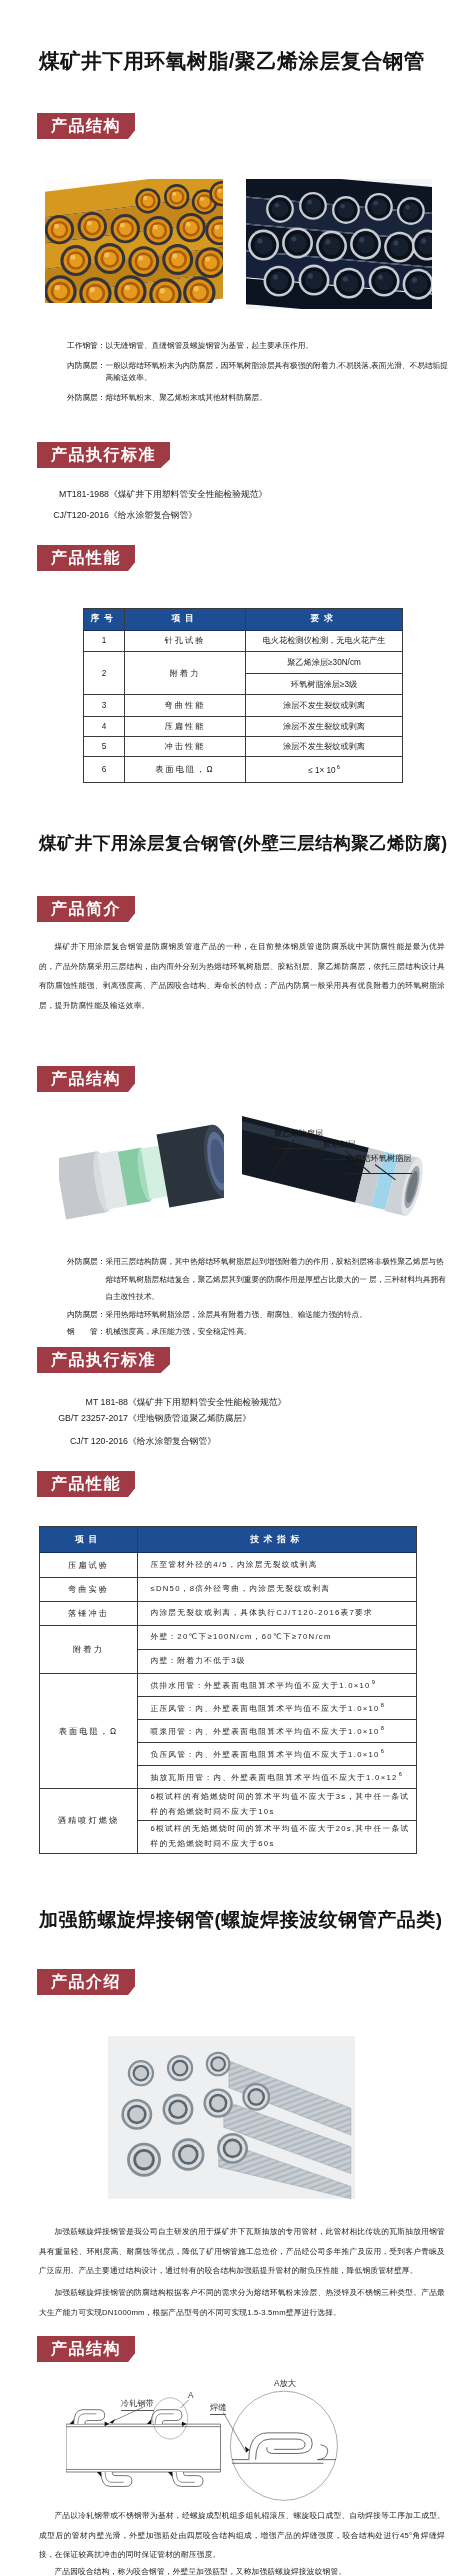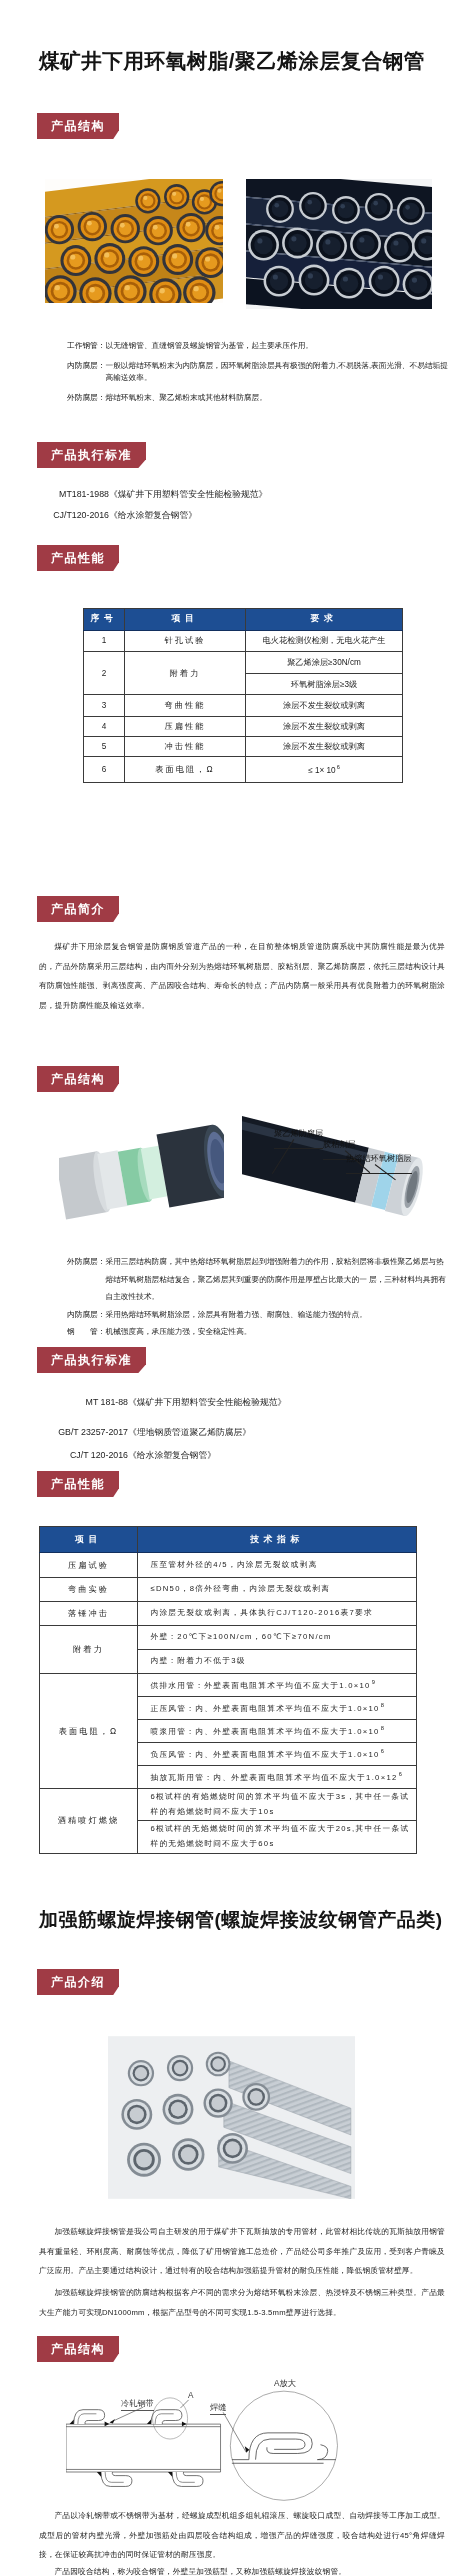--- a/index.html
+++ b/index.html
@@ -1,20 +1,20 @@
 <!DOCTYPE html>
 <html style="font-size:8.2px"><head>
 <meta charset="utf-8">
 <style>
   html,body{margin:0;padding:0;background:#ffffff;}
   #page{position:relative;width:464px;height:3091px;background:#ffffff;overflow:hidden;
         font-family:"Liberation Sans","DejaVu Sans",sans-serif;color:#2b2b2b;}
   .abs{position:absolute;}
   .sec-title{font-weight:bold;color:#151515;letter-spacing:0.5px;white-space:nowrap;}
-  .badge{background:#a03b45;color:#ffffff;font-weight:bold;font-size:12px;letter-spacing:1.5px;
+  .badge{background:#a03b45;color:#ffffff;font-weight:bold;font-size:16px;letter-spacing:1.5px;
          line-height:26px;height:26px;padding:0 14px;display:inline-block;
          clip-path:polygon(0 0,100% 0,100% 66%,93% 100%,0 100%);}
   .note-row{display:flex;font-size:7.7px;line-height:12.4px;margin-bottom:7.2px;color:#222;}
   .note-row .lbl{font-weight:normal;white-space:nowrap;color:#111;margin-left:28px;}
   .note-row .txt{flex:1;}
   .para{font-size:7.7px;line-height:19.6px;text-align:justify;color:#222;text-indent:2em;letter-spacing:0.2px;}
   .std-row{display:flex;font-size:8.8px;color:#222;margin-bottom:8.8px;align-items:baseline;}
   .std-row .code{width:88px;white-space:nowrap;text-align:right;}
   .std-row.narrow .code{width:70px;}
   .std-row .name{white-space:nowrap;}
@@ -210,20 +210,21 @@
     <tr style="height:26px;">
       <td>6</td>
       <td class="item">表面电阻，Ω</td>
       <td>
         <span>≤ 1× 10</span><sup class="pw">6</sup>
       </td>
     </tr>
   </tbody>
     </table>
 
+  <div class="abs sec-title" style="left:39px;top:831px;font-size:17.5px;">煤矿井下用涂层复合钢管(外壁三层结构聚乙烯防腐)</div>
 
   <div class="abs" style="left:37px;top:896px;">
     <span class="badge">产品简介</span>
   </div>
 
   <div class="abs para" style="left:39px;top:937px;width:406px;">煤矿井下用涂层复合钢管是防腐钢质管道产品的一种，在目前整体钢质管道防腐系统中其防腐性能是最为优异的，产品外防腐采用三层结构，由内而外分别为热熔结环氧树脂层、胶粘剂层、聚乙烯防腐层，依托三层结构设计具有防腐蚀性能强、剥离强度高、产品因咬合结构、寿命长的特点；产品内防腐一般采用具有优良附着力的环氧树脂涂层，提升防腐性能及输送效率。</div>
 
   <div class="abs" style="left:37px;top:1066px;">
     <span class="badge">产品结构</span>
   </div>
@@ -279,21 +280,21 @@
       <span class="lbl">钢　　管：</span>
       <span class="txt">机械强度高，承压能力强，安全稳定性高。</span>
     </div>
   </div>
 
   <div class="abs" style="left:37px;top:1347px;">
     <span class="badge">产品执行标准</span>
   </div>
 
   <div class="abs" style="left:40px;top:1397px;">
-    <div class="std-row" style="margin-bottom:18px;">
+    <div class="std-row" style="margin-bottom:4px;">
       <span class="code">MT 181-88</span>
       <span class="name">《煤矿井下用塑料管安全性能检验规范》</span>
     </div>
     <div class="std-row" style="margin-bottom:10.8px;">
       <span class="code">GB/T 23257-2017</span>
       <span class="name">《埋地钢质管道聚乙烯防腐层》</span>
     </div>
     <div class="std-row">
       <span class="code">CJ/T 120-2016</span>
       <span class="name">《给水涂塑复合钢管》</span>

